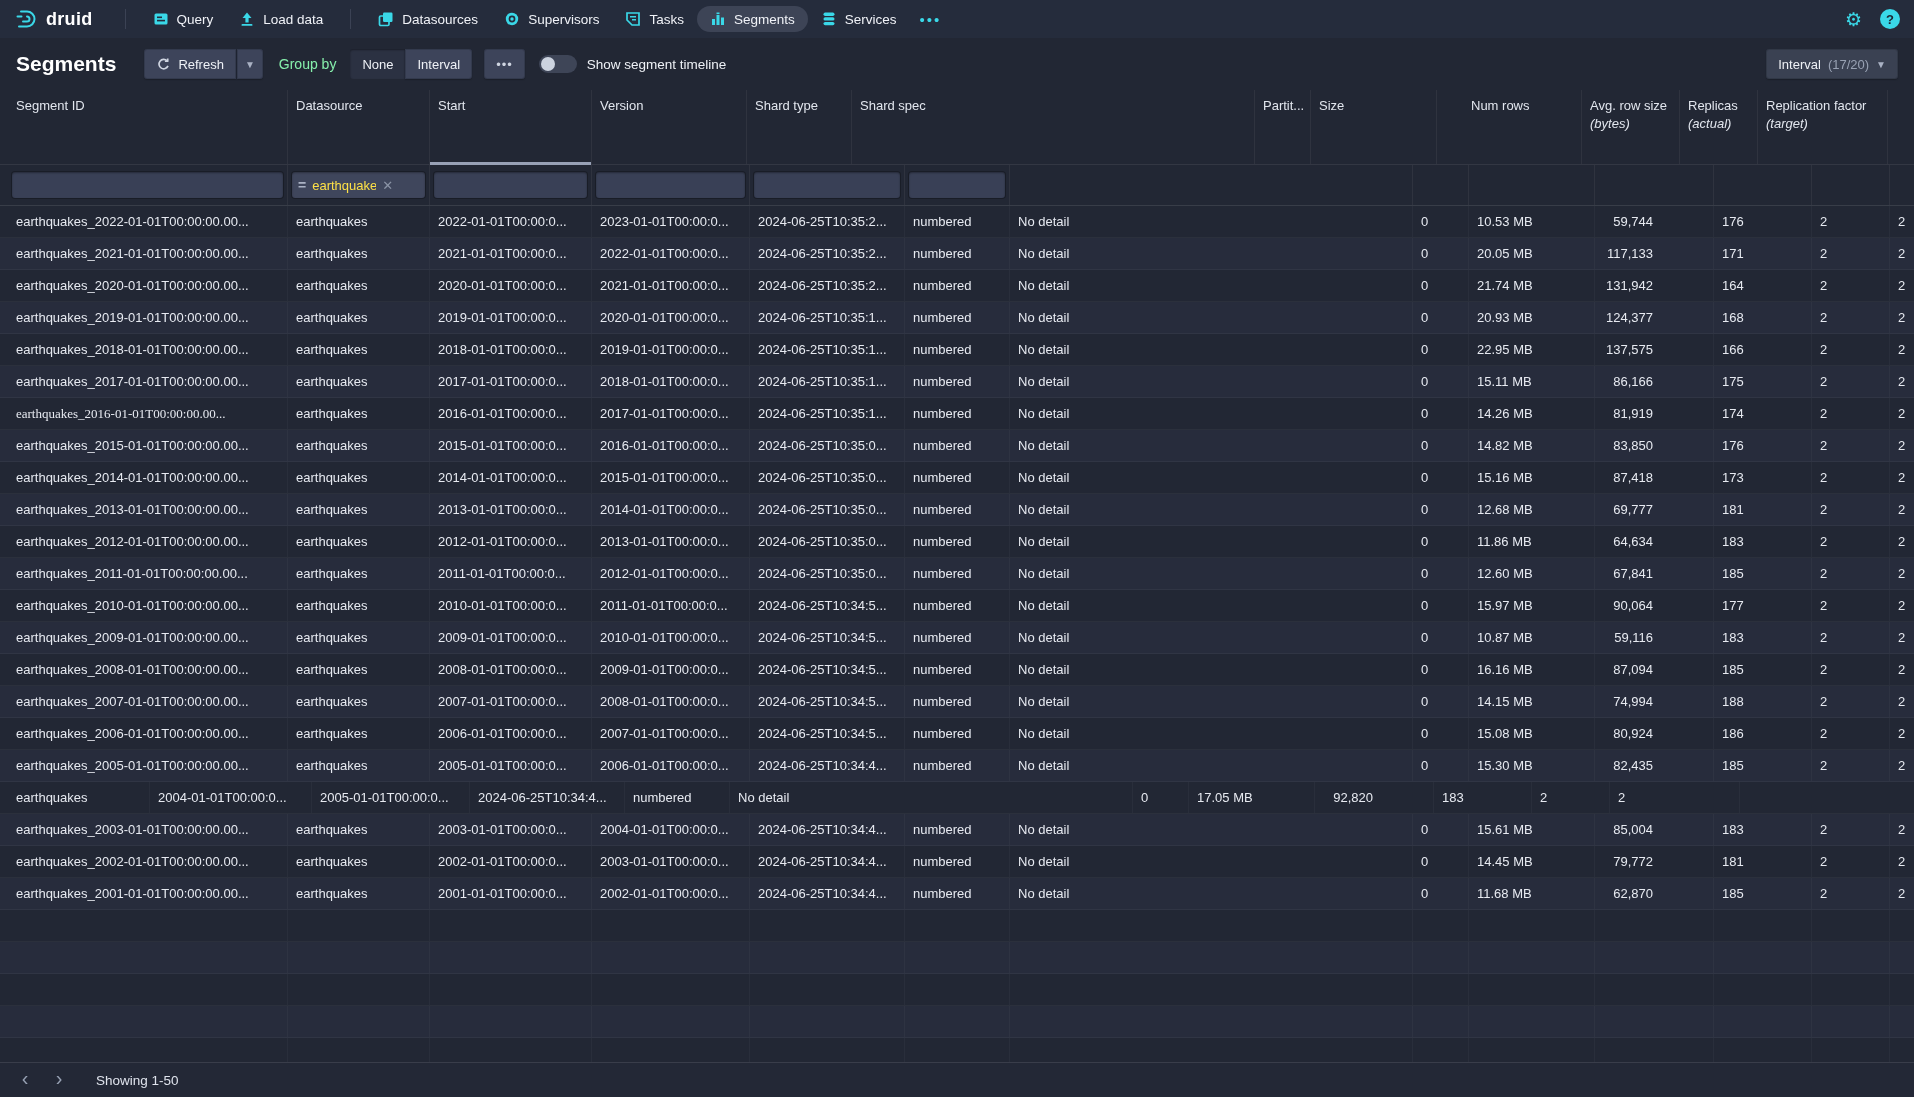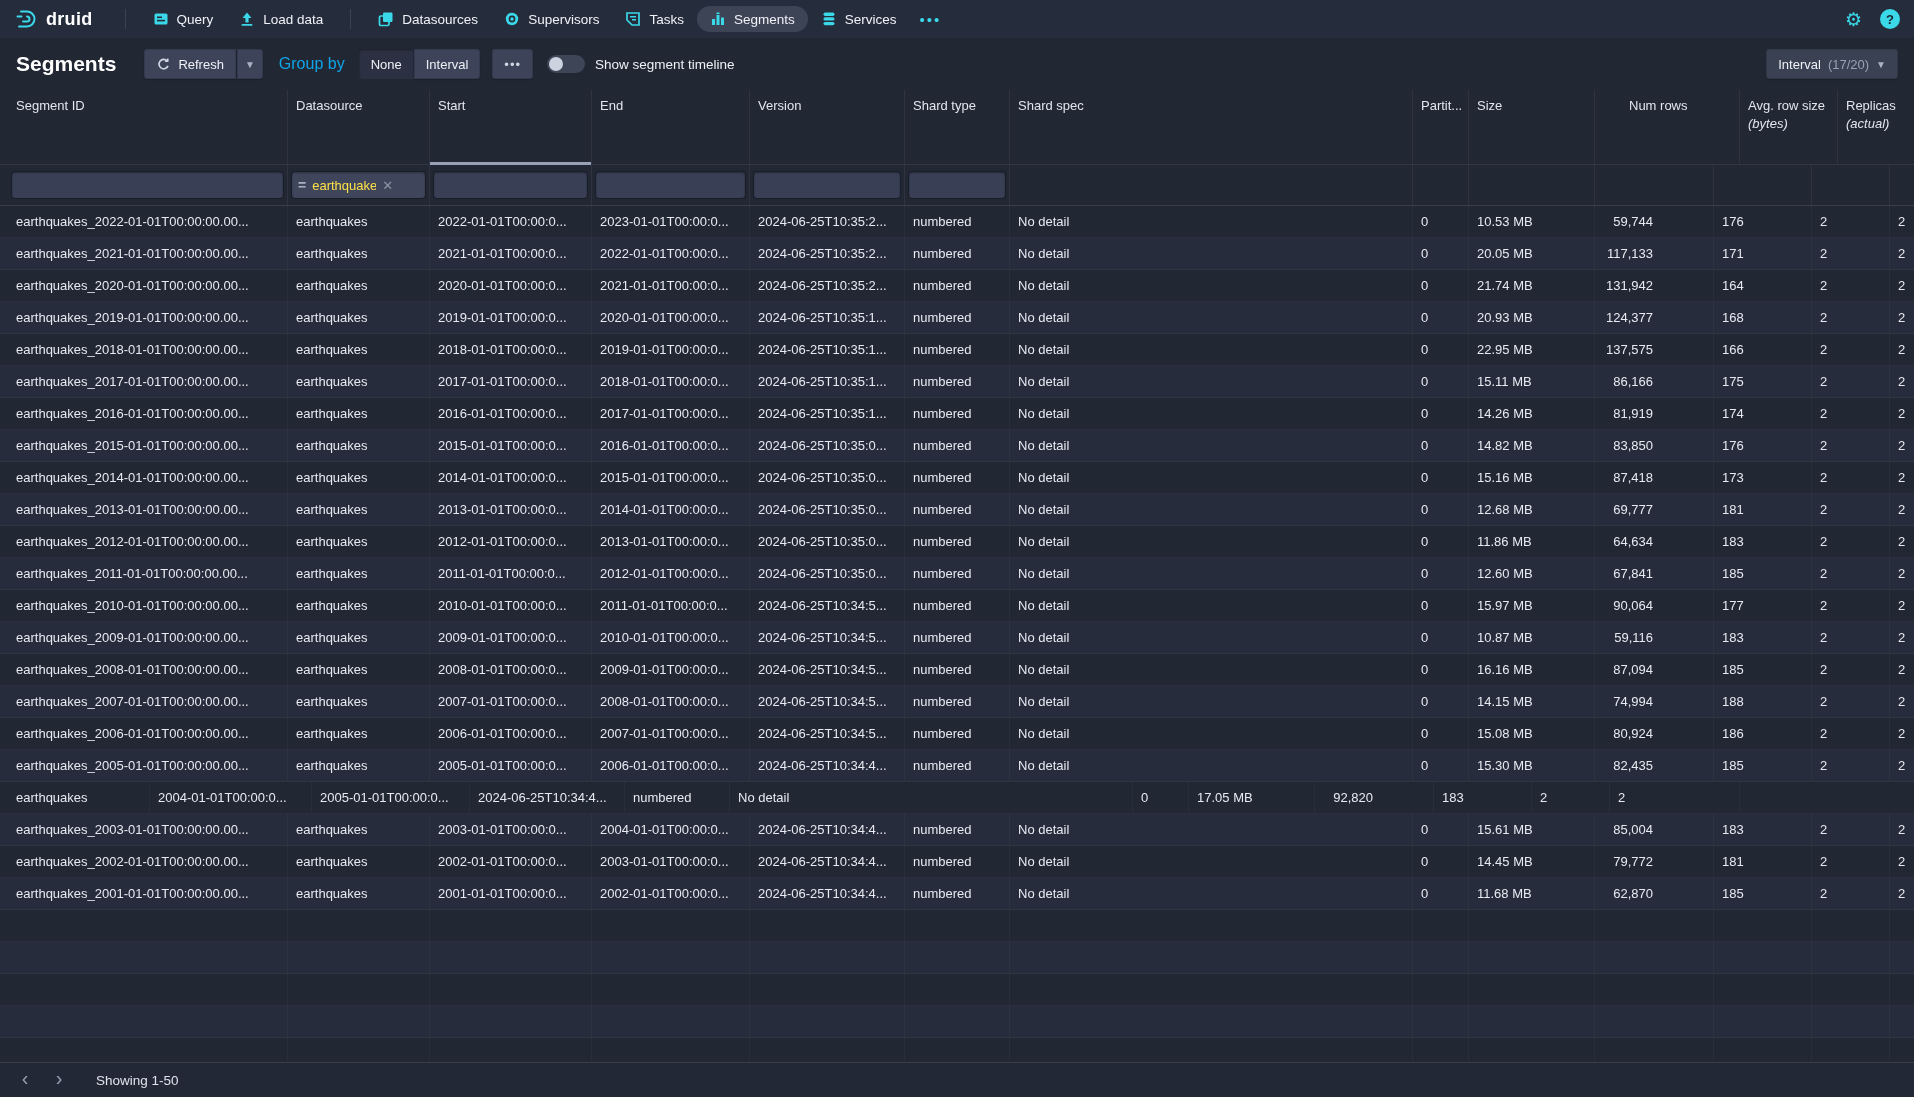--- a/index.html
+++ b/index.html
@@ -41,21 +41,21 @@
     border-radius:3px; height:30px; padding:0 12px; display:inline-flex;
     align-items:center; gap:7px; cursor:pointer;
     box-shadow:inset 0 0 0 1px rgba(17,20,24,.2), 0 1px 1px rgba(17,20,24,.4);
     font-family:inherit;
   }
   .btn.active-seg { background:#2b3142; box-shadow:inset 0 1px 2px rgba(0,0,0,.4); }
   .split { display:inline-flex; }
   .split .btn:first-child { border-top-right-radius:0; border-bottom-right-radius:0; }
   .split .btn:last-child { border-top-left-radius:0; border-bottom-left-radius:0; margin-left:1px; padding:0 8px; }
   .caret { font-size:10px; color:#aab2c4; }
-  .tb-label { font-size:16px; color:#0ea5e9; margin:0 14px 0 16px; }
+  .tb-label { font-size:14px; color:#86efac; margin:0 14px 0 16px; }
   .btn-group { display:inline-flex; }
   .btn-group .btn { border-radius:0; }
   .btn-group .btn:first-child { border-radius:3px 0 0 3px; }
   .btn-group .btn:last-child { border-radius:0 3px 3px 0; }
   .more-btn { margin-left:12px; letter-spacing:1px; color:#cfd5e1; }
   .switch { margin-left:14px; width:38px; height:18px; border-radius:9px; background:#3e4557; position:relative; cursor:pointer; flex:0 0 38px; }
   .switch .knob { position:absolute; left:2px; top:2px; width:14px; height:14px; border-radius:50%; background:#ccd3df; }
   .switch-label { font-size:13.5px; margin-left:10px; color:#eef1f6; }
   .spacer { flex:1; }
   .columns-btn { background:#3a4152; }
@@ -249,21 +249,20 @@
     <span class="caret">▼</span>
   </button>
 </div>
 
 <div class="table-wrap">
   <div class="t-inner">
     <div class="thead-row">
         <div class="th" style="width: 280px; flex: 0 0 280px;"><span>Segment ID</span></div>
         <div class="th" style="width: 142px; flex: 0 0 142px;"><span>Datasource</span></div>
         <div class="th sorted" style="width: 162px; flex: 0 0 162px;"><span>Start</span></div>
-        <div class="th" style="width: 158px; flex: 0 0 158px;"><span>End</span></div>
         <div class="th" style="width: 155px; flex: 0 0 155px;"><span>Version</span></div>
         <div class="th" style="width: 105px; flex: 0 0 105px;"><span>Shard type</span></div>
         <div class="th" style="width: 403px; flex: 0 0 403px;"><span>Shard spec</span></div>
         <div class="th" style="width: 56px; flex: 0 0 56px;"><span>Partit...</span></div>
         <div class="th" style="width: 126px; flex: 0 0 126px;"><span>Size</span></div>
         <div class="th" style="width: 119px; flex: 0 0 119px; margin-left: 26px;"><span>Num rows</span></div>
         <div class="th" style="width: 98px; flex: 0 0 98px;"><span>Avg. row size</span><span class="sub">(bytes)</span></div>
         <div class="th" style="width: 78px; flex: 0 0 78px;"><span>Replicas</span><span class="sub">(actual)</span></div>
         <div class="th" style="width: 130px; flex: 0 0 130px;"><span>Replication factor</span><span class="sub">(target)</span></div>
       </div>
@@ -395,21 +394,21 @@
           <div class="td" style="width: 56px; flex: 0 0 56px;">0</div>
           <div class="td" style="width: 126px; flex: 0 0 126px;">15.11 MB</div>
           <div class="td" style="width: 119px; flex: 0 0 119px;">
             <span class="braced">86,166</span>
           </div>
           <div class="td" style="width: 98px; flex: 0 0 98px;">175</div>
           <div class="td" style="width: 78px; flex: 0 0 78px;">2</div>
           <div class="td" style="width: 130px; flex: 0 0 130px;">2</div>
         </div>
         <div class="tr">
-          <div class="td" style="width: 280px; flex: 0 0 280px;">earthquakes_2016-01-01T00:00:00.00...</div>
+          <div class="td" style="width: 280px; flex: 0 0 280px; font-family: Liberation Serif, serif;">earthquakes_2016-01-01T00:00:00.00...</div>
           <div class="td" style="width: 142px; flex: 0 0 142px;">earthquakes</div>
           <div class="td" style="width: 162px; flex: 0 0 162px;">2016-01-01T00:00:0...</div>
           <div class="td" style="width: 158px; flex: 0 0 158px;">2017-01-01T00:00:0...</div>
           <div class="td" style="width: 155px; flex: 0 0 155px;">2024-06-25T10:35:1...</div>
           <div class="td" style="width: 105px; flex: 0 0 105px;">numbered</div>
           <div class="td" style="width: 403px; flex: 0 0 403px;">No detail</div>
           <div class="td" style="width: 56px; flex: 0 0 56px;">0</div>
           <div class="td" style="width: 126px; flex: 0 0 126px;">14.26 MB</div>
           <div class="td" style="width: 119px; flex: 0 0 119px;">
             <span class="braced">81,919</span>

